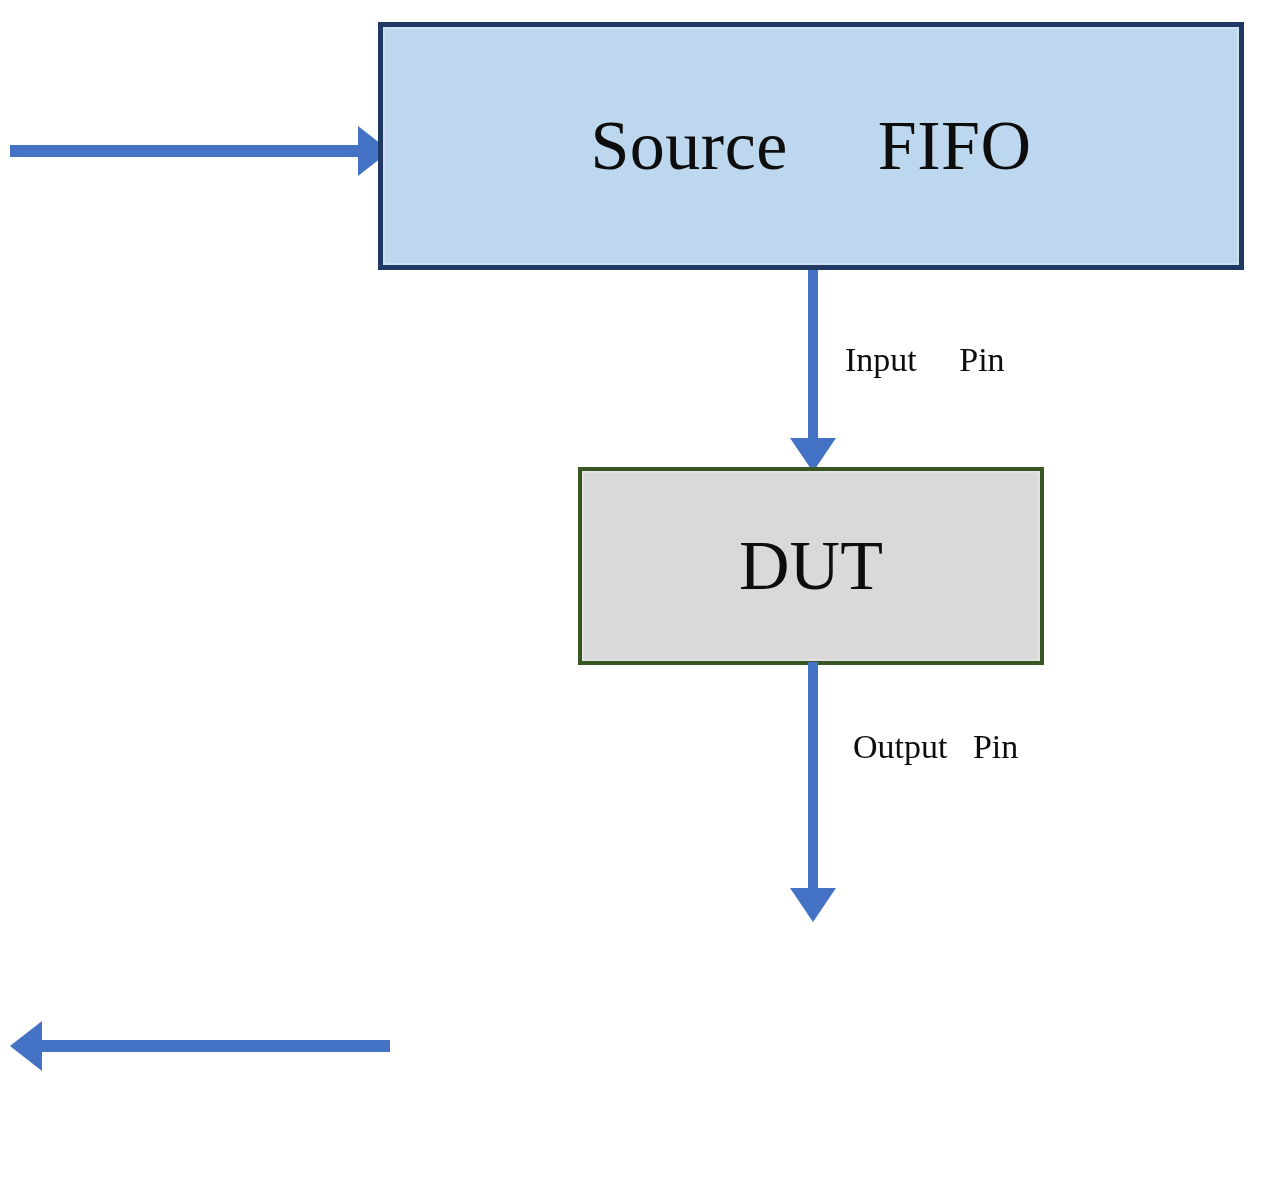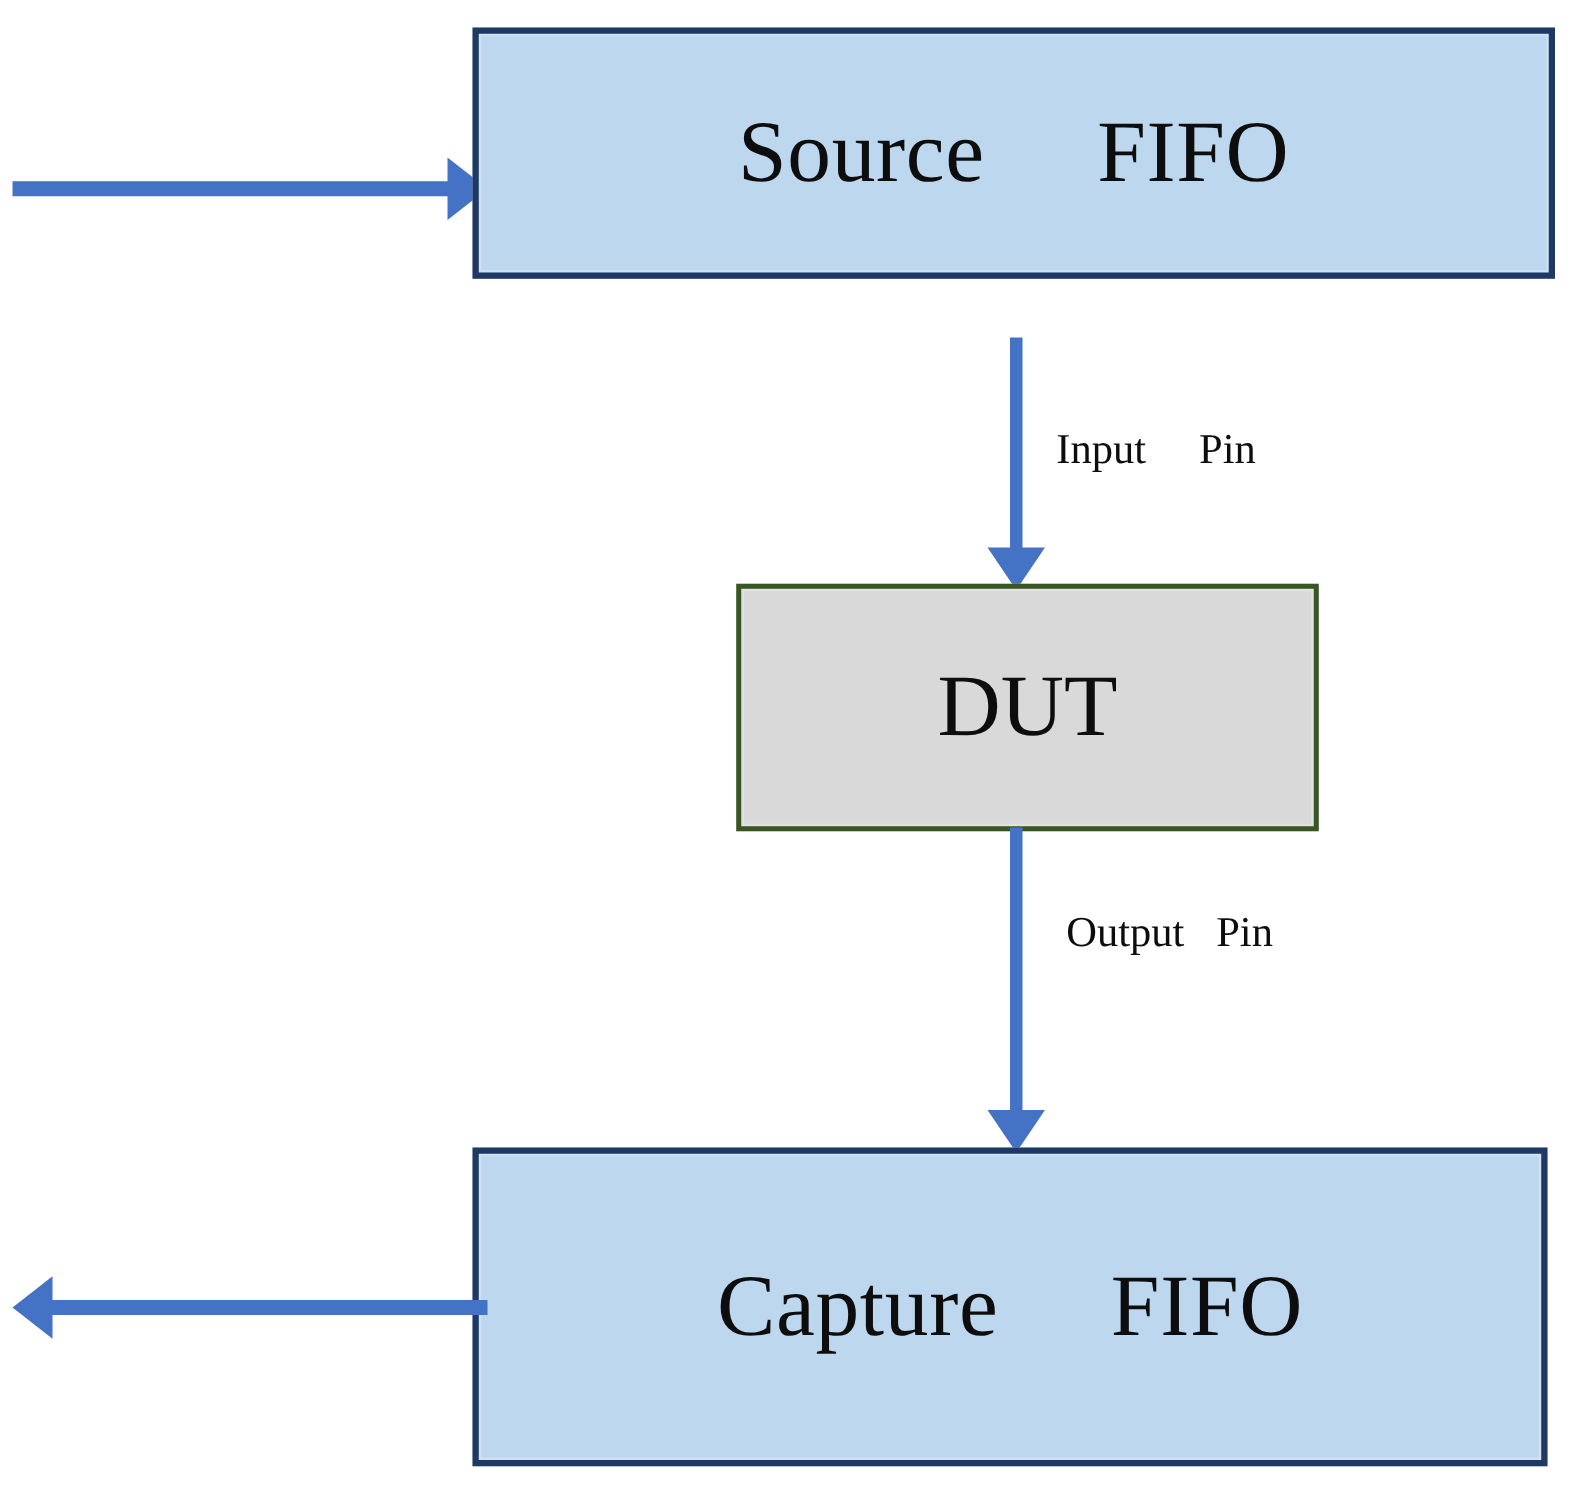--- a/index.html
+++ b/index.html
@@ -25,38 +25,37 @@
     justify-content: center;
     white-space: pre;
     color: #0d0d0d;
     line-height: 1;
   }
   
   #node-source-fifo {
     left: 378px;
     top: 22px;
     width: 866px;
-    height: 201px;
+    height: 248px;
     background: #bdd7ee;
     border: 5px solid #1f3864;
     box-shadow: inset 0 0 0 2px #cfe0f2;
     font-size: 70px;
     letter-spacing: 0.5px;
   }
   
   #node-dut {
     left: 578px;
     top: 467px;
     width: 466px;
     height: 198px;
     background: #d9d9d9;
     border: 4px solid #375623;
     box-shadow: inset 0 0 0 2px #e2e2e2;
     font-size: 70px;
-    margin-left: 11px;
   }
   
   #node-capture-fifo {
     left: 378px;
     top: 918px;
     width: 860px;
     height: 255px;
     background: #bdd7ee;
     border: 5px solid #1f3864;
     box-shadow: inset 0 0 0 2px #cfe0f2;
@@ -107,21 +106,18 @@
   <div class="node" id="node-dut">
     <span>DUT</span>
   </div>
 
   <svg id="arrow-dut-cap" class="arrow-svg" viewBox="0 0 62 260" xmlns="http://www.w3.org/2000/svg">
     <path d="M 26 0 L 36 0 L 36 226 L 54 226 L 31 260 L 8 226 L 26 226 Z" fill="#4472C4"></path>
   </svg>
 
   <div class="edge-label" id="label-output-pin">Output   Pin</div>
 
-  <div class="node" id="node-capture-fifo">
-    <span>Capture     FIFO</span>
-  </div>
 
   <svg id="arrow-out" class="arrow-svg" viewBox="0 0 380 62" xmlns="http://www.w3.org/2000/svg">
     <path d="M 380 25 L 32 25 L 32 6 L 0 31 L 32 56 L 32 37 L 380 37 Z" fill="#4472C4"></path>
   </svg>
 
 </div>
 
 </body></html>

